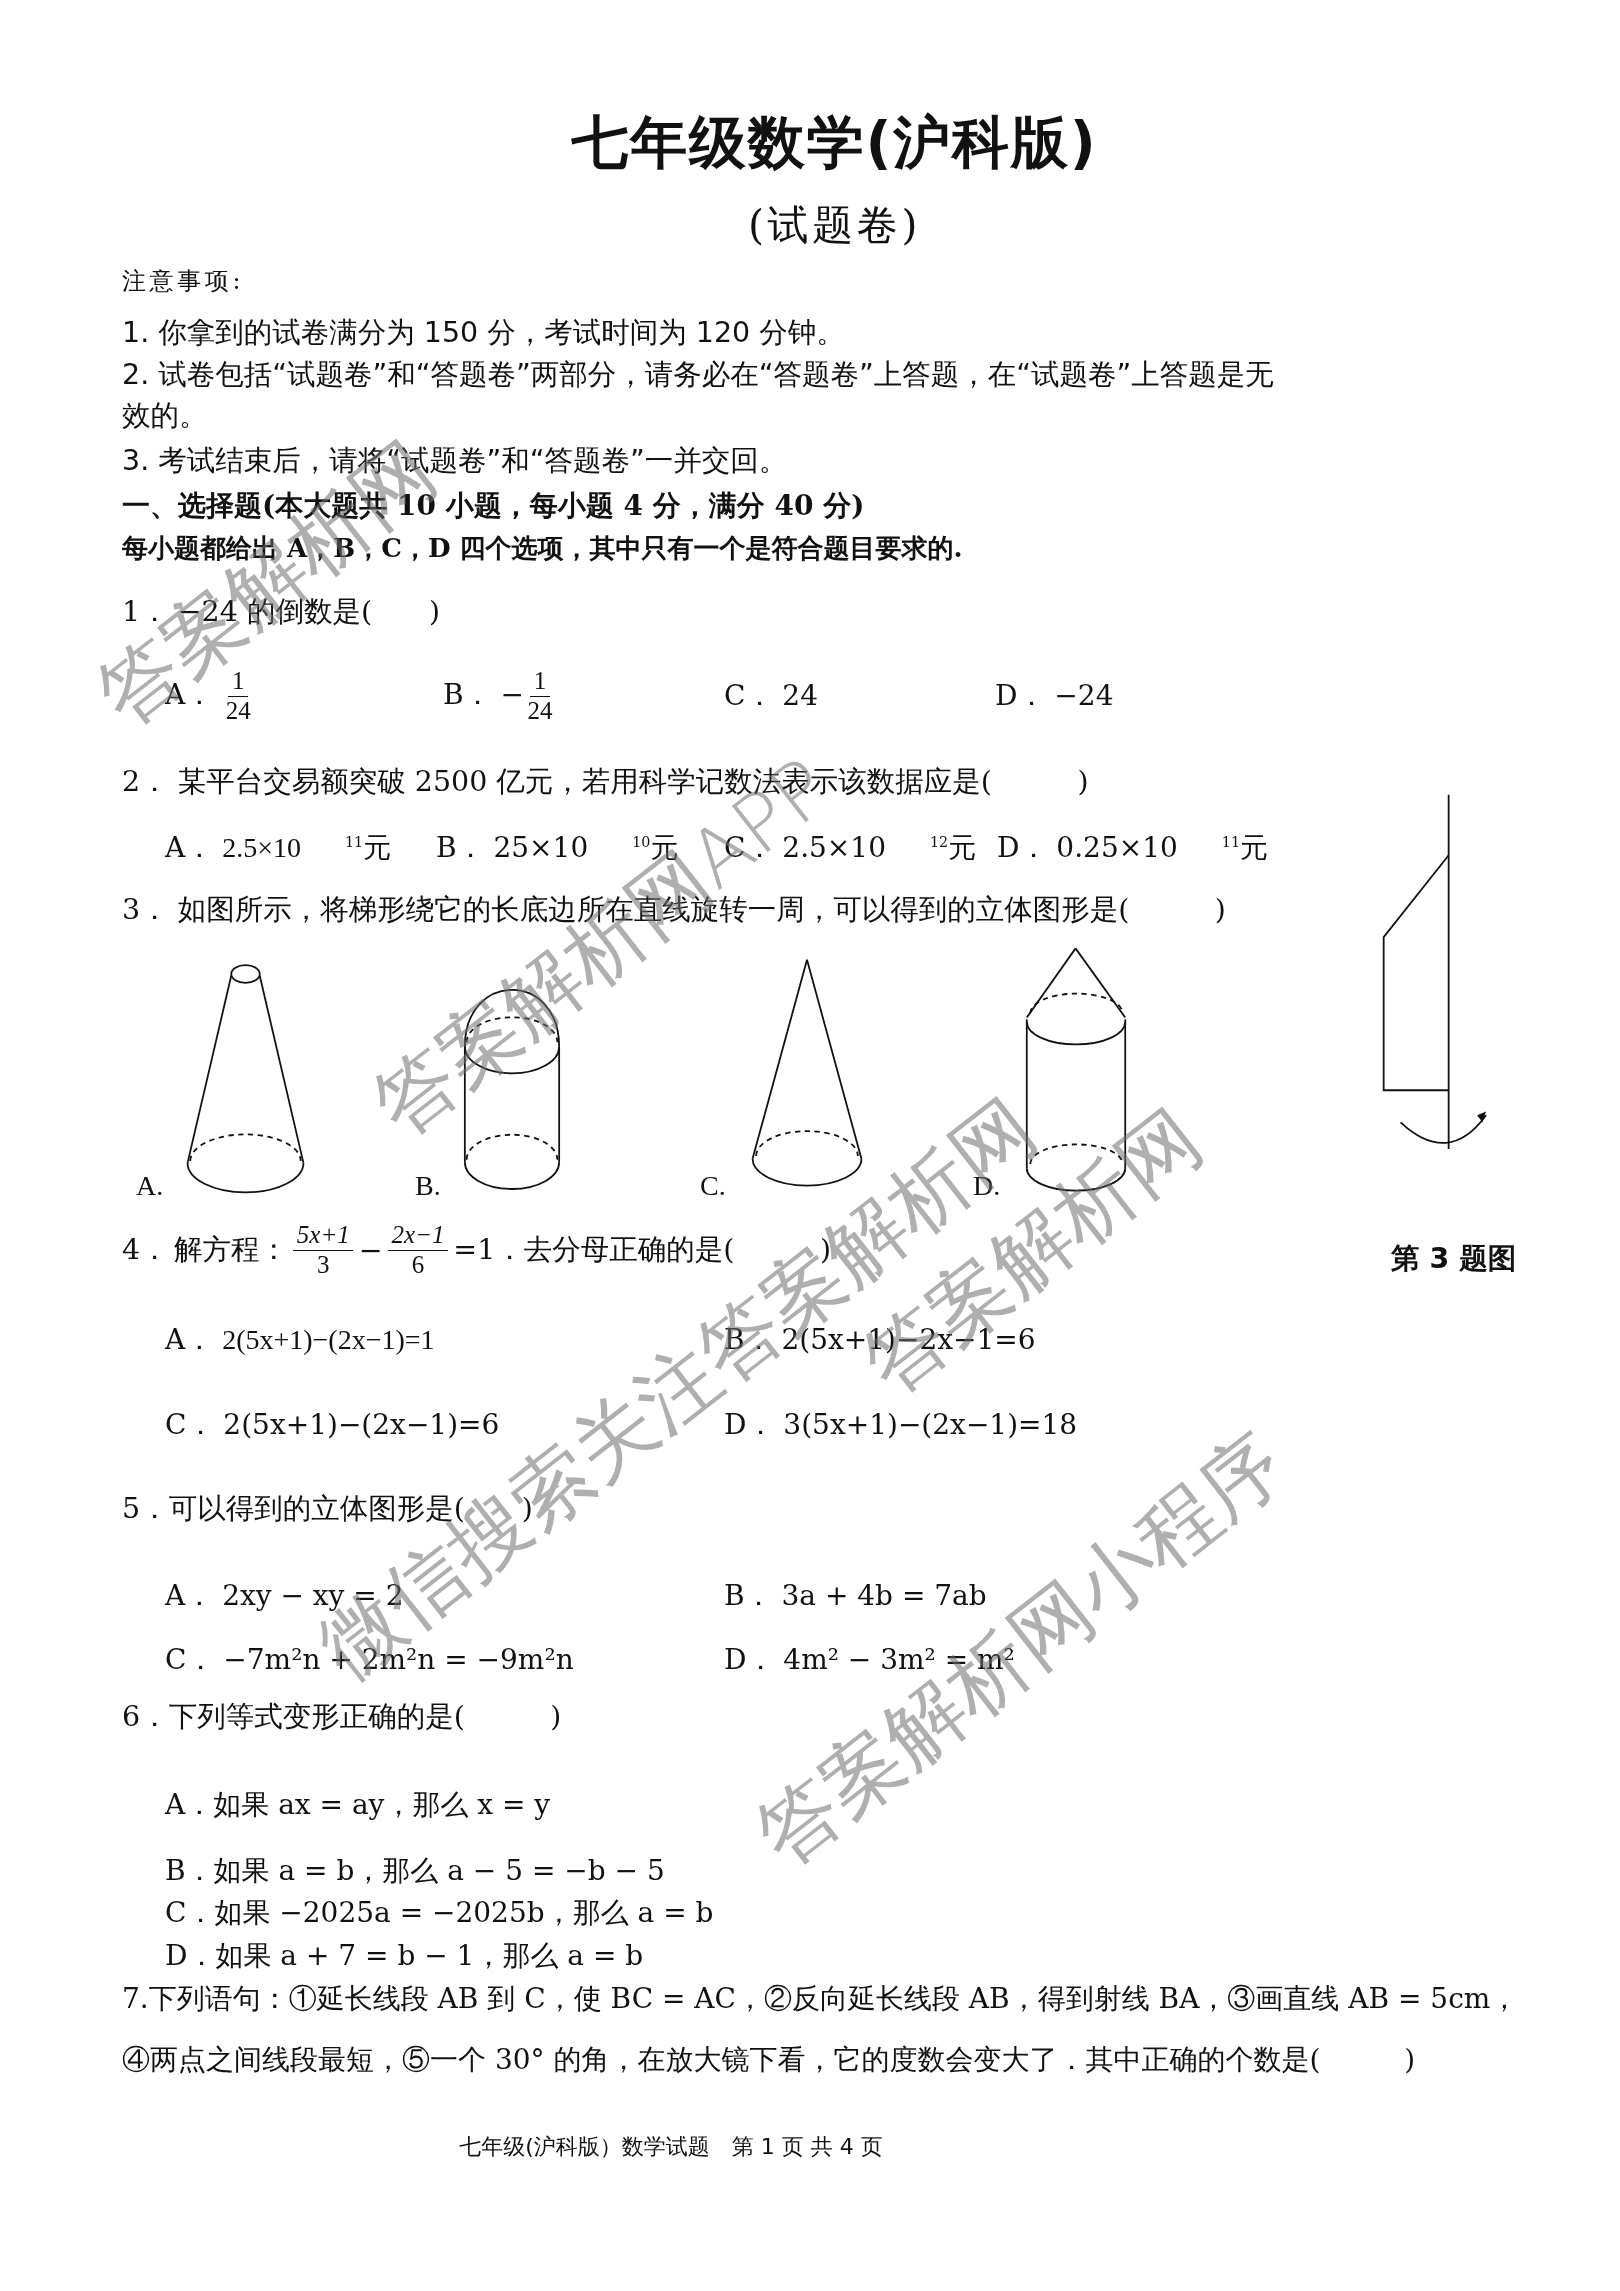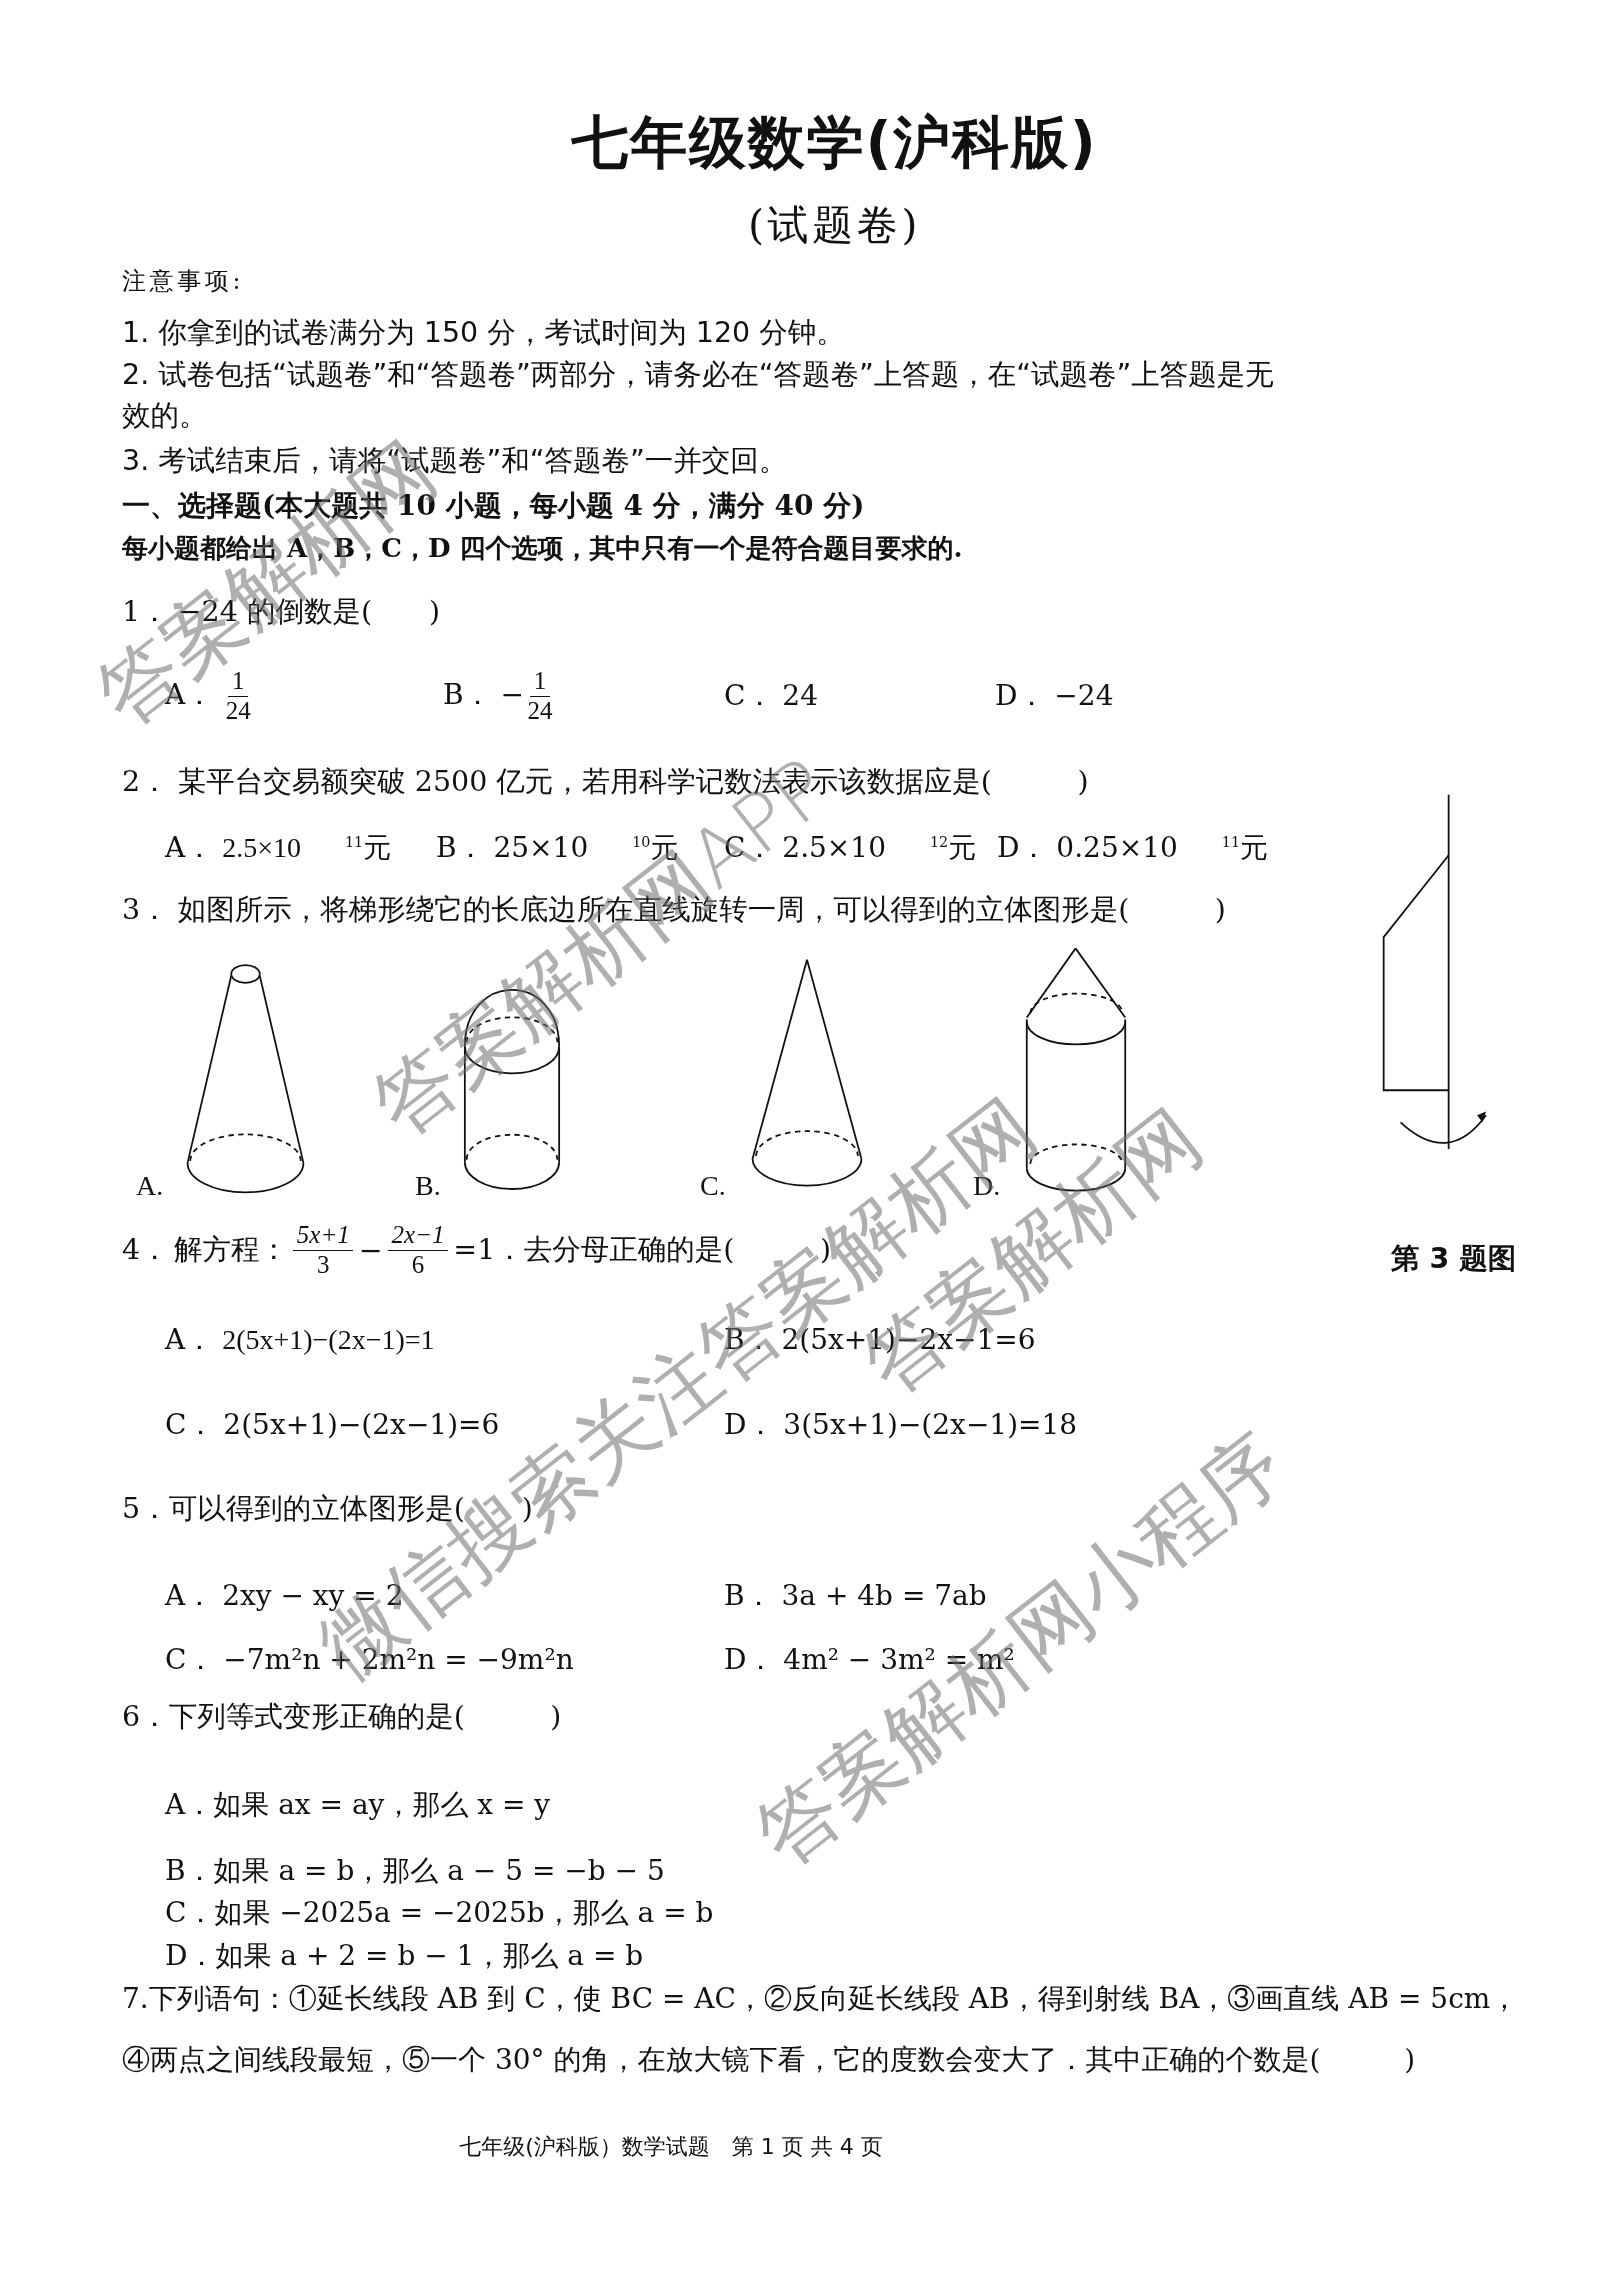--- a/index.html
+++ b/index.html
@@ -161,21 +161,21 @@
 <div class="abs opt" style="left:700px; top:1577px"><span>B．</span> <span>3a + 4b = 7ab</span></div>
 <div class="abs opt" style="left:141px; top:1641px"><span>C．</span> <span>−7m²n + 2m²n = −9m²n</span></div>
 <div class="abs opt" style="left:700px; top:1641px"><span>D．</span> <span>4m² − 3m² = m²</span></div>
 
 <div class="abs q" style="top:1698px">
   <span>6．</span><span>下列等式变形正确的是(　　　)</span>
 </div>
 <div class="abs opt" style="left:141px; top:1786px"><span>A．</span><span>如果 ax = ay，那么 x = y</span></div>
 <div class="abs opt" style="left:141px; top:1852px"><span>B．</span><span>如果 a = b，那么 a − 5 = −b − 5</span></div>
 <div class="abs opt" style="left:141px; top:1894px"><span>C．</span><span>如果 −2025a = −2025b，那么 a = b</span></div>
-<div class="abs opt" style="left:141px; top:1937px"><span>D．</span><span>如果 a + 2 = b − 1，那么 a = b</span></div>
+<div class="abs opt" style="left:141px; top:1937px"><span>D．</span><span>如果 a + 7 = b − 1，那么 a = b</span></div>
 
 <div class="abs q" style="top:1980px; font-size:28px">
   <span>7.</span><span>下列语句：①延长线段 AB 到 C，使 BC = AC，②反向延长线段 AB，得到射线 BA，③画直线 AB = 5cm，</span>
 </div>
 <div class="abs q" style="top:2041px; font-size:28px">④两点之间线段最短，⑤一个 30° 的角，在放大镜下看，它的度数会变大了．其中正确的个数是(　　　)</div>
 
 <div class="watermark" style="left:143px; top:642px; transform: rotate(-38deg); font-size:80px">答案解析网</div>
 <div class="watermark" style="left:419px; top:1052px; transform: rotate(-38deg); font-size:80px">答案解析网APP</div>
 <div class="watermark" style="left:909px; top:1310px; transform: rotate(-38deg); font-size:80px">答案解析网</div>
 <div class="watermark" style="left:365px; top:1595px; transform: rotate(-38deg); font-size:80px">微信搜索关注答案解析网</div>

